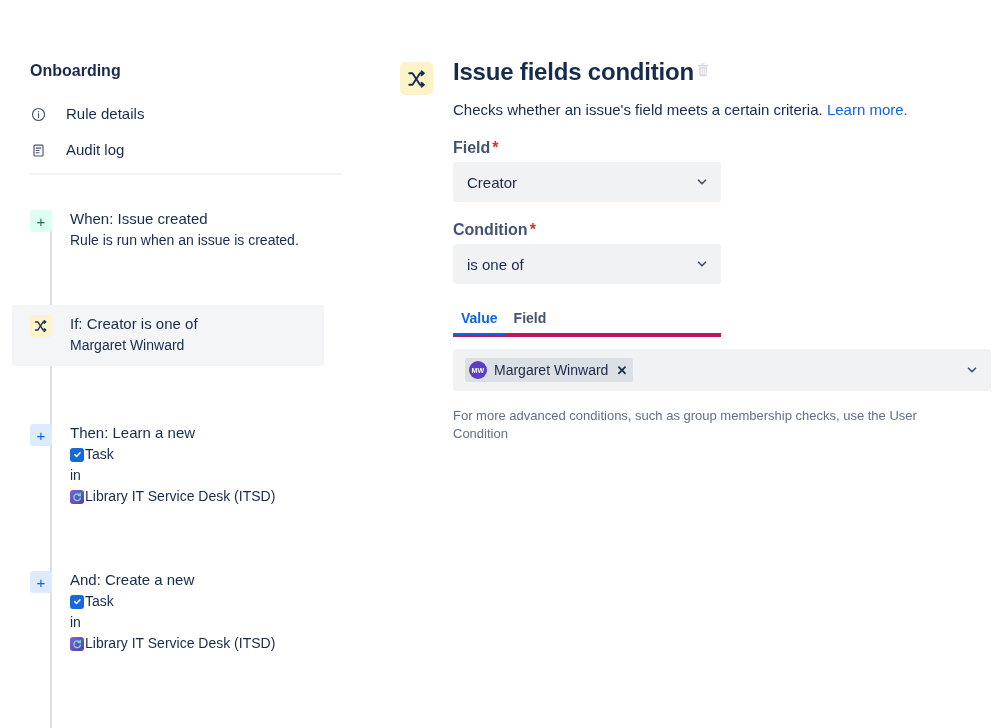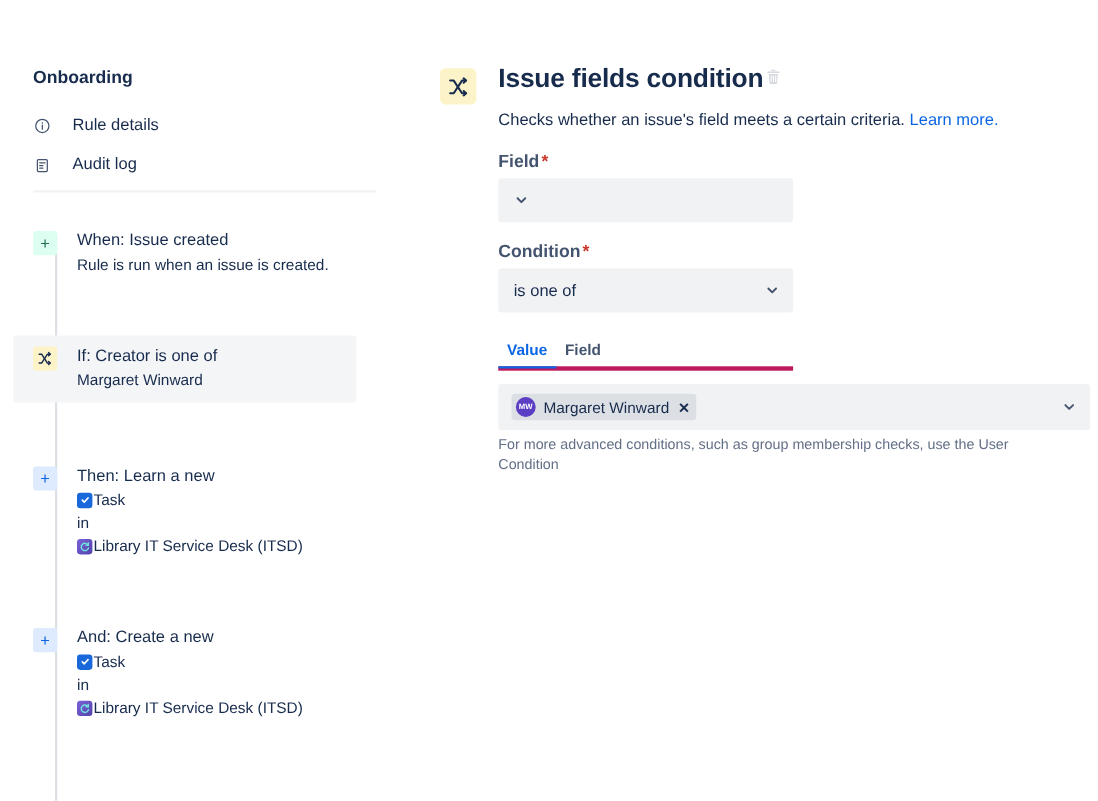--- a/index.html
+++ b/index.html
@@ -94,21 +94,21 @@
   }
   .chip { display: flex; align-items: center; gap: 7px; background: #dcdfe4; border-radius: 3px; padding: 3px 6px 3px 4px; }
   .avatar {
     width: 18px; height: 18px; border-radius: 50%; background: #5b3ec4; color: #fff;
     font-size: 7px; font-weight: 700; display: flex; align-items: center; justify-content: center; letter-spacing: 0.2px;
   }
   .chip-label { font-size: 14px; color: #172b4d; }
   .chip-x { font-size: 13px; color: #172b4d; cursor: pointer; padding-left: 1px; font-weight: 700; }
   .value-spacer { flex: 1; }
 
-  .help-text { width: 495px; font-size: 13px; color: #626f86; line-height: 18px; margin-top: 4px; }
+  .help-text { width: 495px; font-size: 13px; color: #626f86; line-height: 18px; margin-top: 16px; }
 </style>
 </head>
 <body>
 
 <div class="page">
 
 
   <div class="left-col">
 
     <div class="section-title">Onboarding</div>
@@ -246,20 +246,21 @@
         </div>
         <div class="panel-desc">
           <span>Checks whether an issue's field meets a certain criteria.</span>
           <a href="#">Learn more.</a>
         </div>
 
         <div class="field-label">
           <span>Field</span><span class="req">*</span>
         </div>
         <div class="select">
+          <span class="select-value">Creator</span>
           <span class="chev">
             <svg width="14" height="14" viewBox="0 0 16 16" fill="none" stroke="currentColor" stroke-width="2" stroke-linecap="round" stroke-linejoin="round">
                 <path d="M4 6l4 4 4-4"></path>
               </svg>
           </span>
         </div>
 
         <div class="field-label">
           <span>Condition</span><span class="req">*</span>
         </div>

